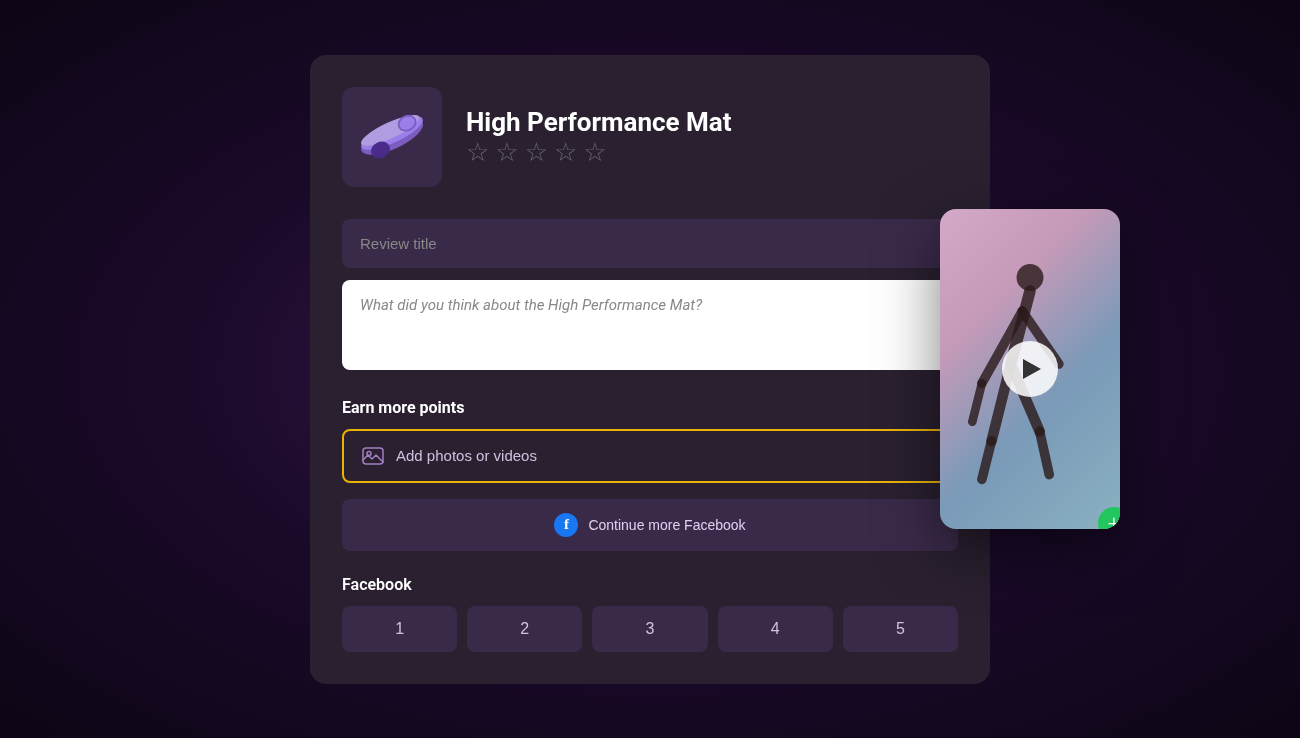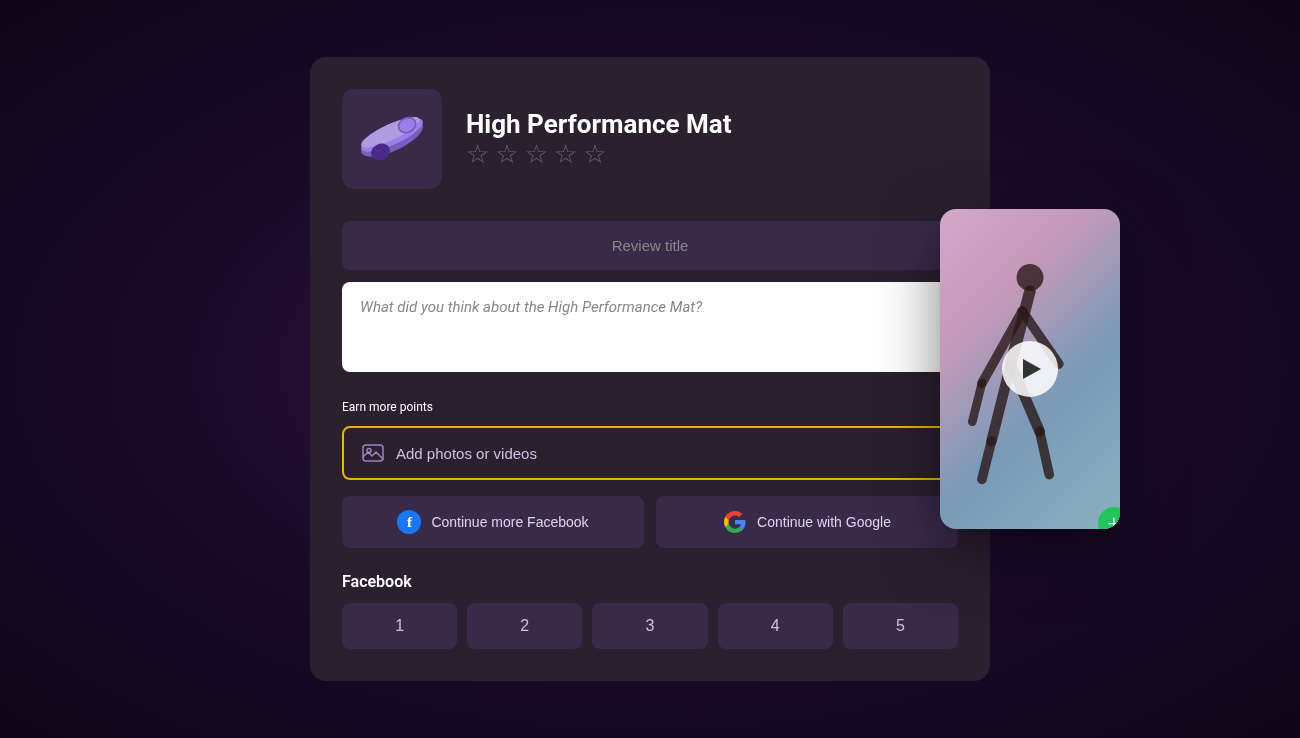--- a/index.html
+++ b/index.html
@@ -72,21 +72,20 @@
     .review-title-input {
       width: 100%;
       background: #3a2a4a;
       border: none;
       border-radius: 8px;
       padding: 16px 18px;
       color: #888;
       font-size: 15px;
       margin-bottom: 12px;
       outline: none;
-      text-align: center;
     }
 
     .review-title-input::placeholder {
       color: #888;
     }
 
     .review-body-input {
       width: 100%;
       background: #ffffff;
       border: none;
@@ -100,23 +99,23 @@
       resize: none;
       font-family: inherit;
       font-style: italic;
     }
 
     .review-body-input::placeholder {
       color: #888;
     }
 
     .earn-label {
-      font-size: 12px;
+      font-size: 16px;
       color: #ffffff;
-      font-weight: 400;
+      font-weight: 700;
       margin-bottom: 12px;
     }
 
     .add-media-button {
       width: 100%;
       background: transparent;
       border: 2px solid #eab308;
       border-radius: 8px;
       padding: 14px 18px;
       color: #d0c0e0;
@@ -331,29 +330,20 @@
   </button>
 
   
   <div class="social-buttons">
     <button class="social-btn">
       <div class="facebook-icon">
         <span class="facebook-icon-text">f</span>
       </div>
       <span>Continue more Facebook</span>
     </button>
-    <button class="social-btn">
-      <svg class="google-icon" viewBox="0 0 24 24" xmlns="http://www.w3.org/2000/svg">
-        <path d="M22.56 12.25c0-.78-.07-1.53-.2-2.25H12v4.26h5.92c-.26 1.37-1.04 2.53-2.21 3.31v2.77h3.57c2.08-1.92 3.28-4.74 3.28-8.09z" fill="#4285F4"></path>
-        <path d="M12 23c2.97 0 5.46-.98 7.28-2.66l-3.57-2.77c-.98.66-2.23 1.06-3.71 1.06-2.86 0-5.29-1.93-6.16-4.53H2.18v2.84C3.99 20.53 7.7 23 12 23z" fill="#34A853"></path>
-        <path d="M5.84 14.09c-.22-.66-.35-1.36-.35-2.09s.13-1.43.35-2.09V7.07H2.18C1.43 8.55 1 10.22 1 12s.43 3.45 1.18 4.93l3.66-2.84z" fill="#FBBC05"></path>
-        <path d="M12 5.38c1.62 0 3.06.56 4.21 1.64l3.15-3.15C17.45 2.09 14.97 1 12 1 7.7 1 3.99 3.47 2.18 7.07l3.66 2.84c.87-2.6 3.3-4.53 6.16-4.53z" fill="#EA4335"></path>
-      </svg>
-      <span>Continue with Google</span>
-    </button>
   </div>
 
   
   <div class="quality-label">Facebook</div>
   <div class="quality-buttons">
     <button class="quality-btn">
       <span>1</span>
     </button>
     <button class="quality-btn">
       <span>2</span>

